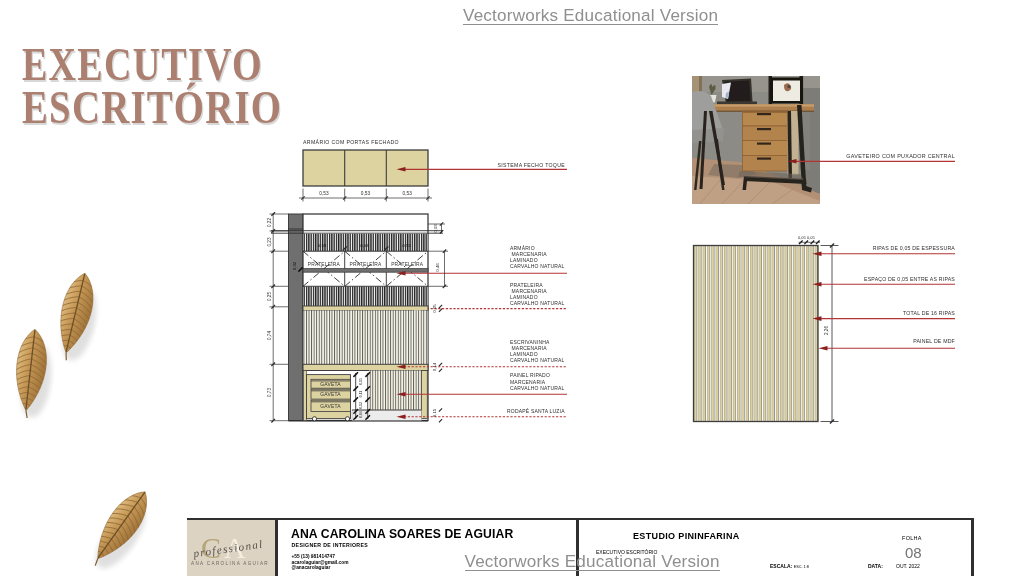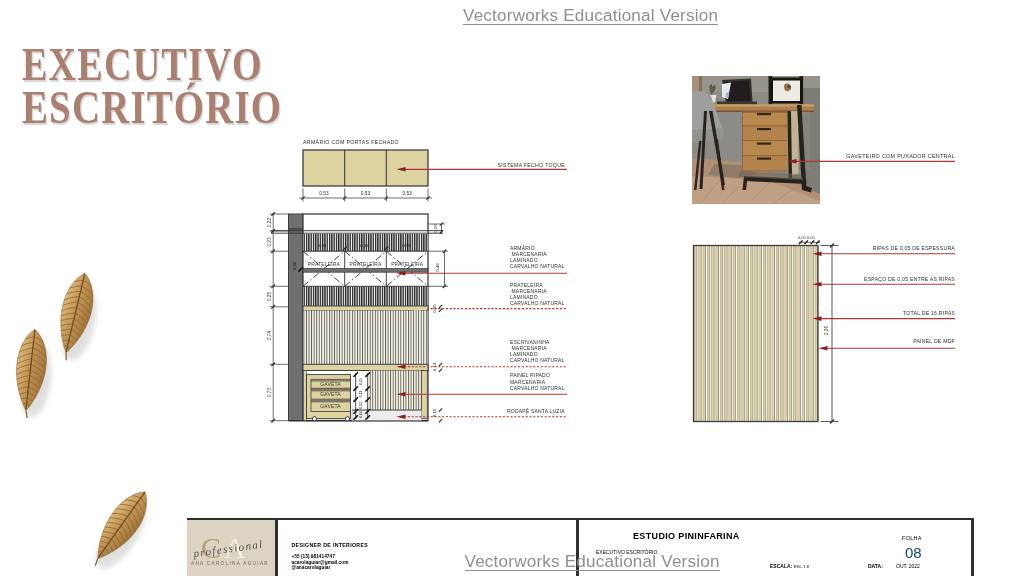--- a/index.html
+++ b/index.html
@@ -495,33 +495,34 @@
 
     <div class="abs" style="left:37px;top:11px;font-family:'Liberation Serif',serif;font-size:30px;color:#f3eedf;">A</div>
 
     <div class="abs" style="left:6px;top:22px;width:76px;font-family:'Liberation Serif',serif;font-style:italic;font-size:11px;color:#55504a;transform:rotate(-8deg);letter-spacing:1.4px;">professional</div>
 
     <div class="abs" style="left:4px;top:41px;font-size:4.6px;letter-spacing:1.35px;color:#6b675f;">ANA CAROLINA AGUIAR</div>
   </div>
 
   <div class="abs" style="left:88px;top:0;width:2.5px;height:56px;background:#2f2f2f;"></div>
 
+  <div class="abs" style="left:104px;top:6.5px;font-size:12.2px;font-weight:bold;color:#000;letter-spacing:0.1px;">ANA CAROLINA SOARES DE AGUIAR</div>
 
   <div class="abs" style="left:104.5px;top:22px;font-size:5.2px;font-weight:bold;color:#000;letter-spacing:0.35px;">DESIGNER DE INTERIORES</div>
 
   <div class="abs" style="left:104.5px;top:34px;font-size:4.8px;font-weight:bold;color:#000;line-height:5.7px;">+55 (13) 981414747<br>acarolaguiar@gmail.com<br>@anacarolaguiar</div>
 
   <div class="abs" style="left:389px;top:0;width:2.5px;height:56px;background:#2f2f2f;"></div>
 
   <div class="abs" style="left:407px;top:10.5px;font-size:9px;font-weight:bold;color:#000;letter-spacing:0.35px;margin-left:39px;">ESTUDIO PININFARINA</div>
 
   <div class="abs" style="left:409px;top:29px;font-size:5px;color:#000;">EXECUTIVO ESCRITÓRIO</div>
 
   <div class="abs" style="left:583px;top:43px;font-size:5px;color:#000;"><b>ESCALA:</b> <span style="font-size:3.8px;">ESC. 1:8</span></div>
 
   <div class="abs" style="left:681px;top:43px;font-size:5px;color:#000;"><b>DATA:</b></div>
   <div class="abs" style="left:709px;top:43px;font-size:5px;color:#000;">OUT. 2022</div>
 
   <div class="abs" style="left:715px;top:14.5px;font-size:5.5px;color:#000;letter-spacing:0.3px;">FOLHA</div>
-  <div class="abs" style="left:718px;top:24px;font-size:15px;color:#0c4a6e;">08</div>
+  <div class="abs" style="left:718px;top:24px;font-size:15px;color:#737373;">08</div>
 </div>
 
 <div class="abs" style="left:464.5px;top:553px;font-size:17.1px;color:#8f8f8f;letter-spacing:0.2px;border-bottom:1.5px solid #8f8f8f;line-height:17px;">Vectorworks Educational Version</div>
 
 </body></html>

